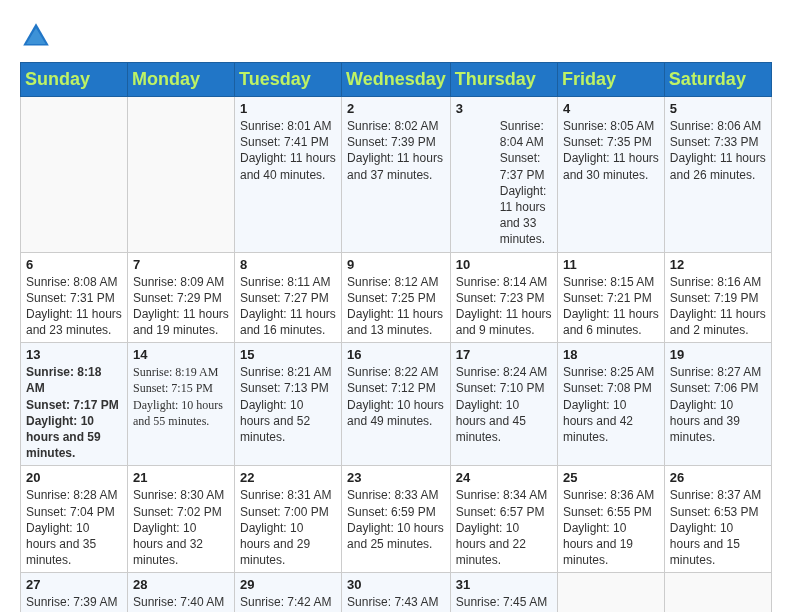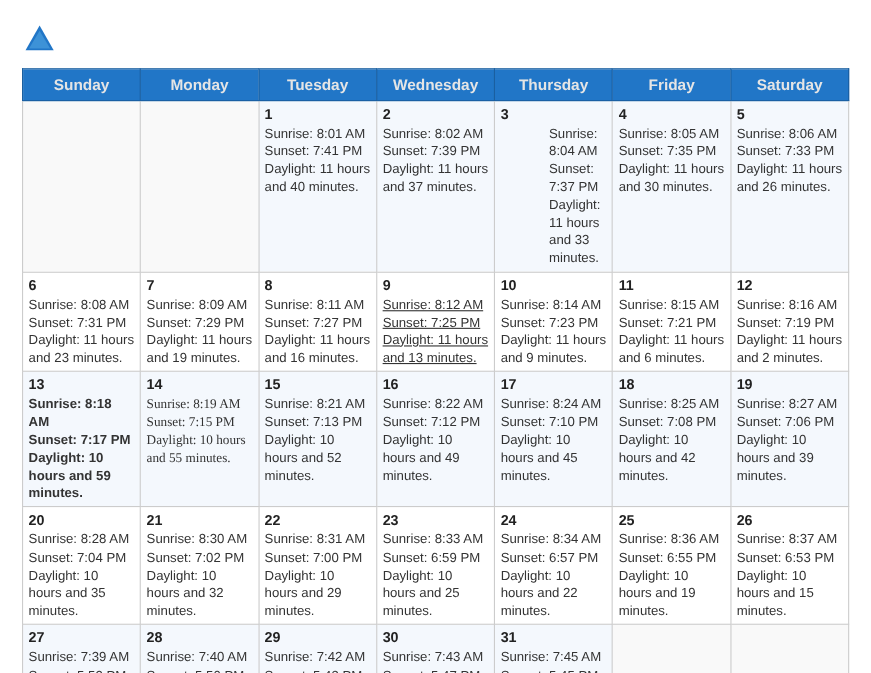--- a/index.html
+++ b/index.html
@@ -46,24 +46,24 @@
       font-size: 16px;
       color: #555;
     }
     table {
       width: 100%;
       border-collapse: collapse;
       font-size: 11px;
     }
     thead tr th {
       background: #2176c7;
-      color: #e5e5e5;
+      color: #bef264;
       padding: 6px 4px;
-      text-align: center;
-      font-size: 14px;
+      text-align: left;
+      font-size: 18px;
       font-weight: bold;
       border: 1px solid #1a5fa0;
     }
     tbody tr td {
       border: 1px solid #ccc;
       vertical-align: top;
       padding: 4px 5px;
       width: calc(100% / 7);
       min-height: 70px;
       height: 80px;
@@ -172,21 +172,21 @@
 Daylight: 11 hours and 19 minutes.</div>
         </td>
         <td>
           <span class="day-number">8</span>
           <div class="day-info" style="white-space: pre-line;">Sunrise: 8:11 AM
 Sunset: 7:27 PM
 Daylight: 11 hours and 16 minutes.</div>
         </td>
         <td>
           <span class="day-number">9</span>
-          <div class="day-info" style="white-space: pre-line; text-decoration: underline;">Sunrise: 8:12 AM
+          <div class="day-info" style="white-space: pre-line;">Sunrise: 8:12 AM
 Sunset: 7:25 PM
 Daylight: 11 hours and 13 minutes.</div>
         </td>
         <td>
           <span class="day-number">10</span>
           <div class="day-info" style="white-space: pre-line;">Sunrise: 8:14 AM
 Sunset: 7:23 PM
 Daylight: 11 hours and 9 minutes.</div>
         </td>
         <td>

